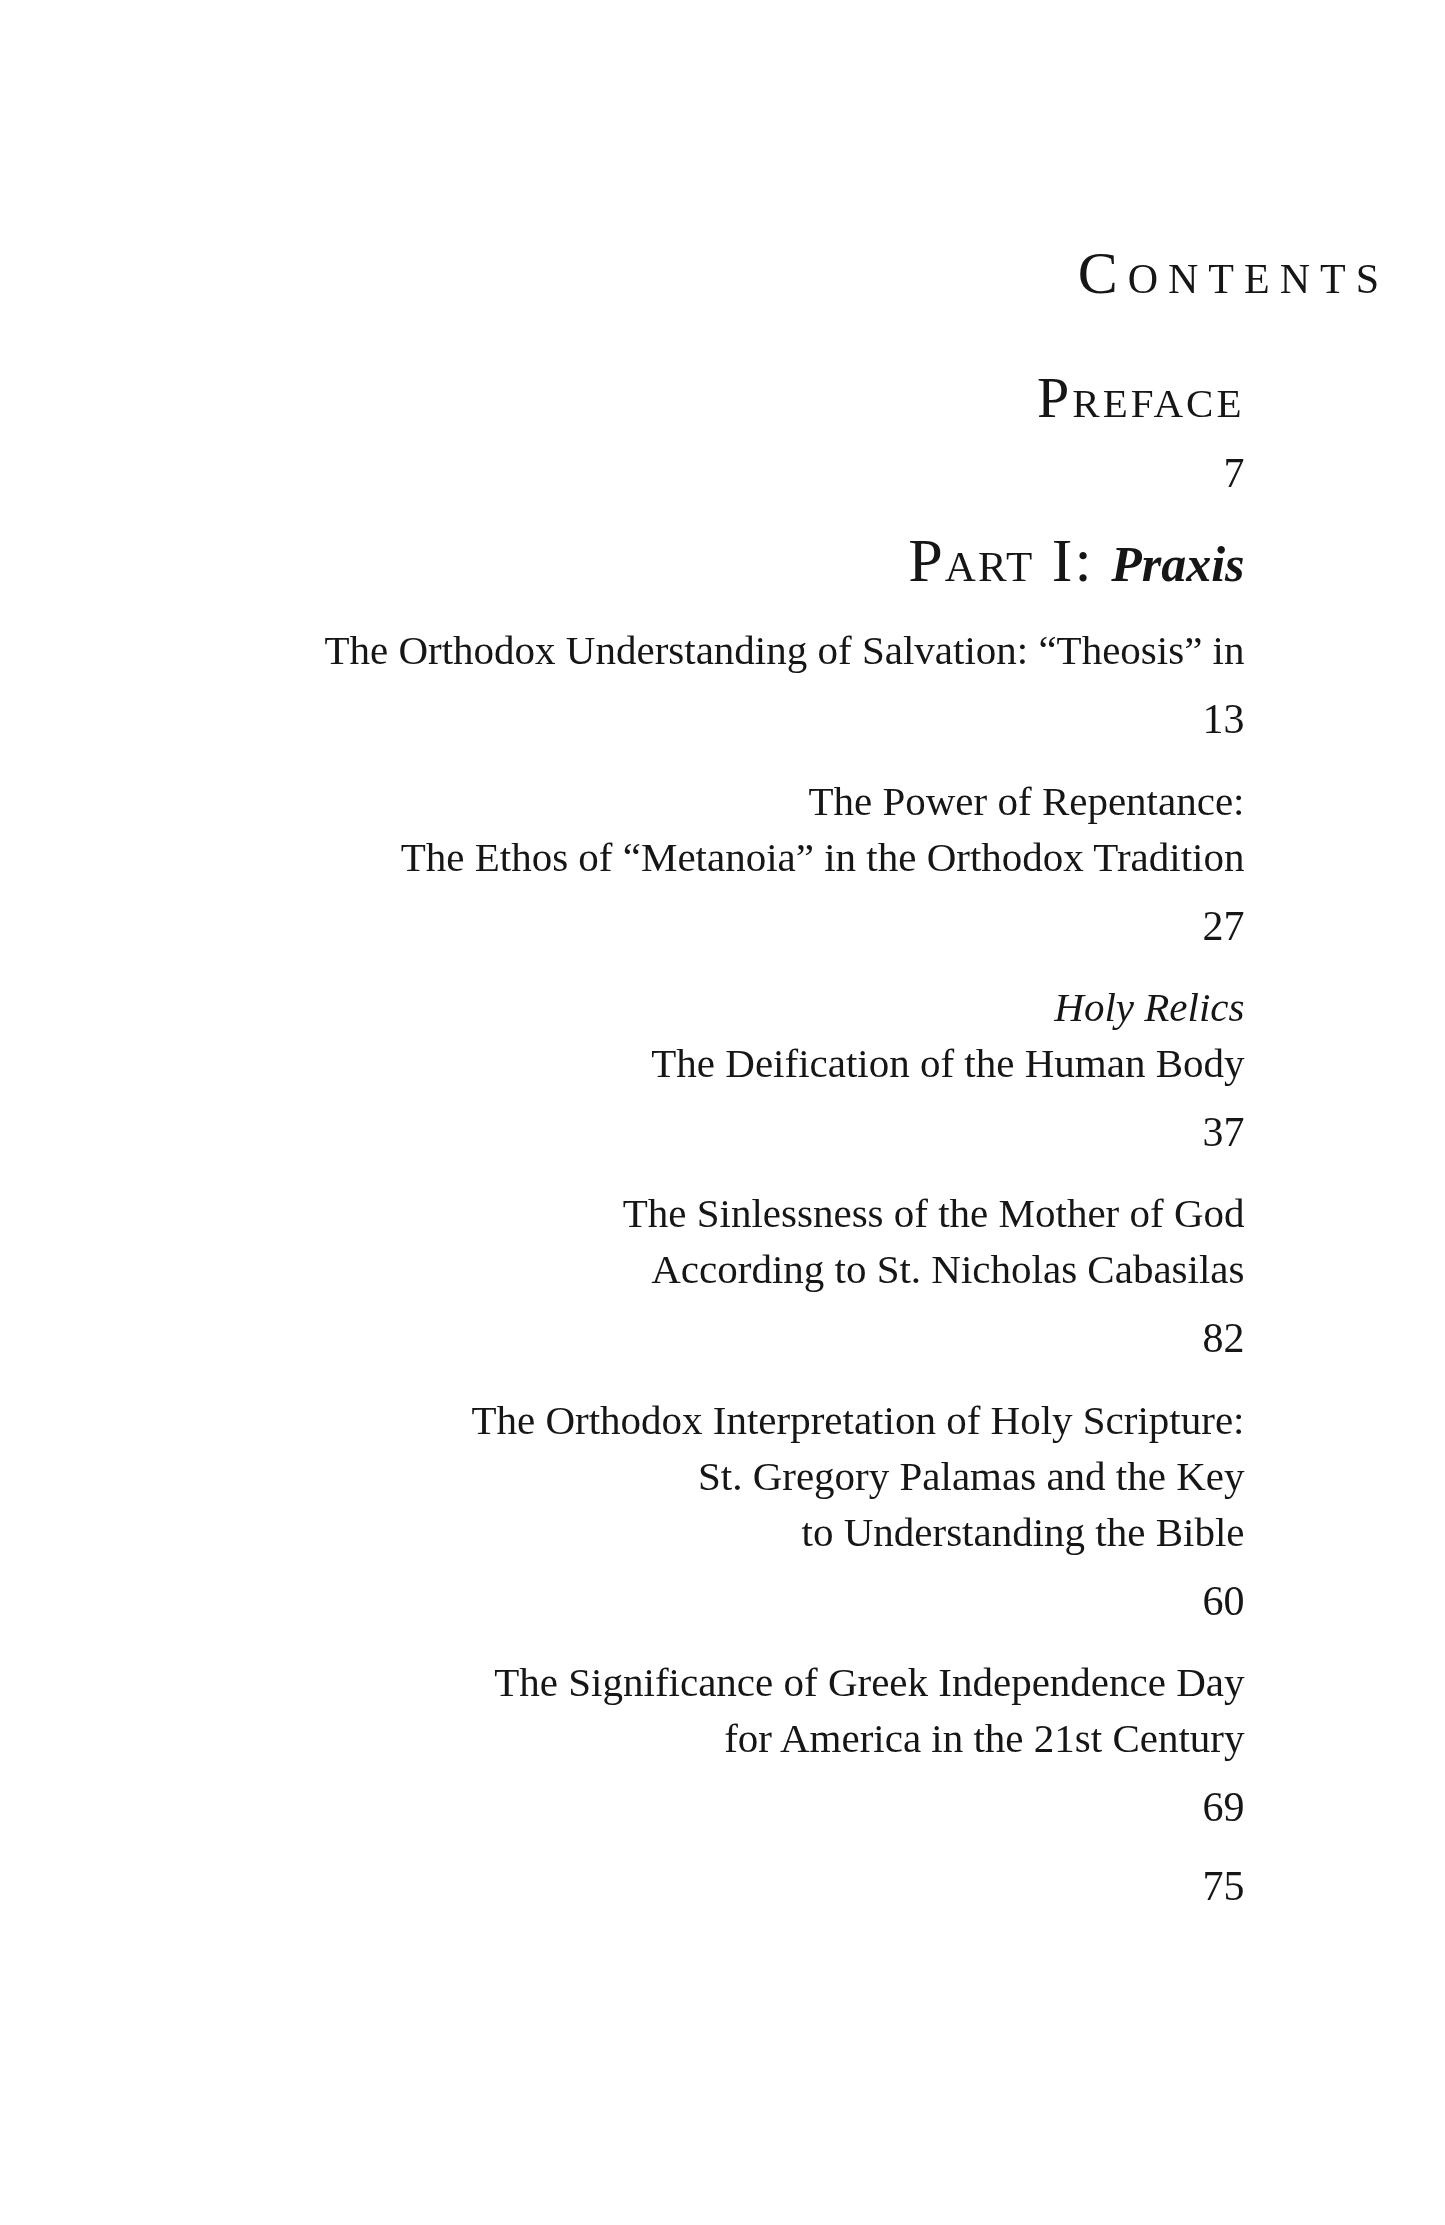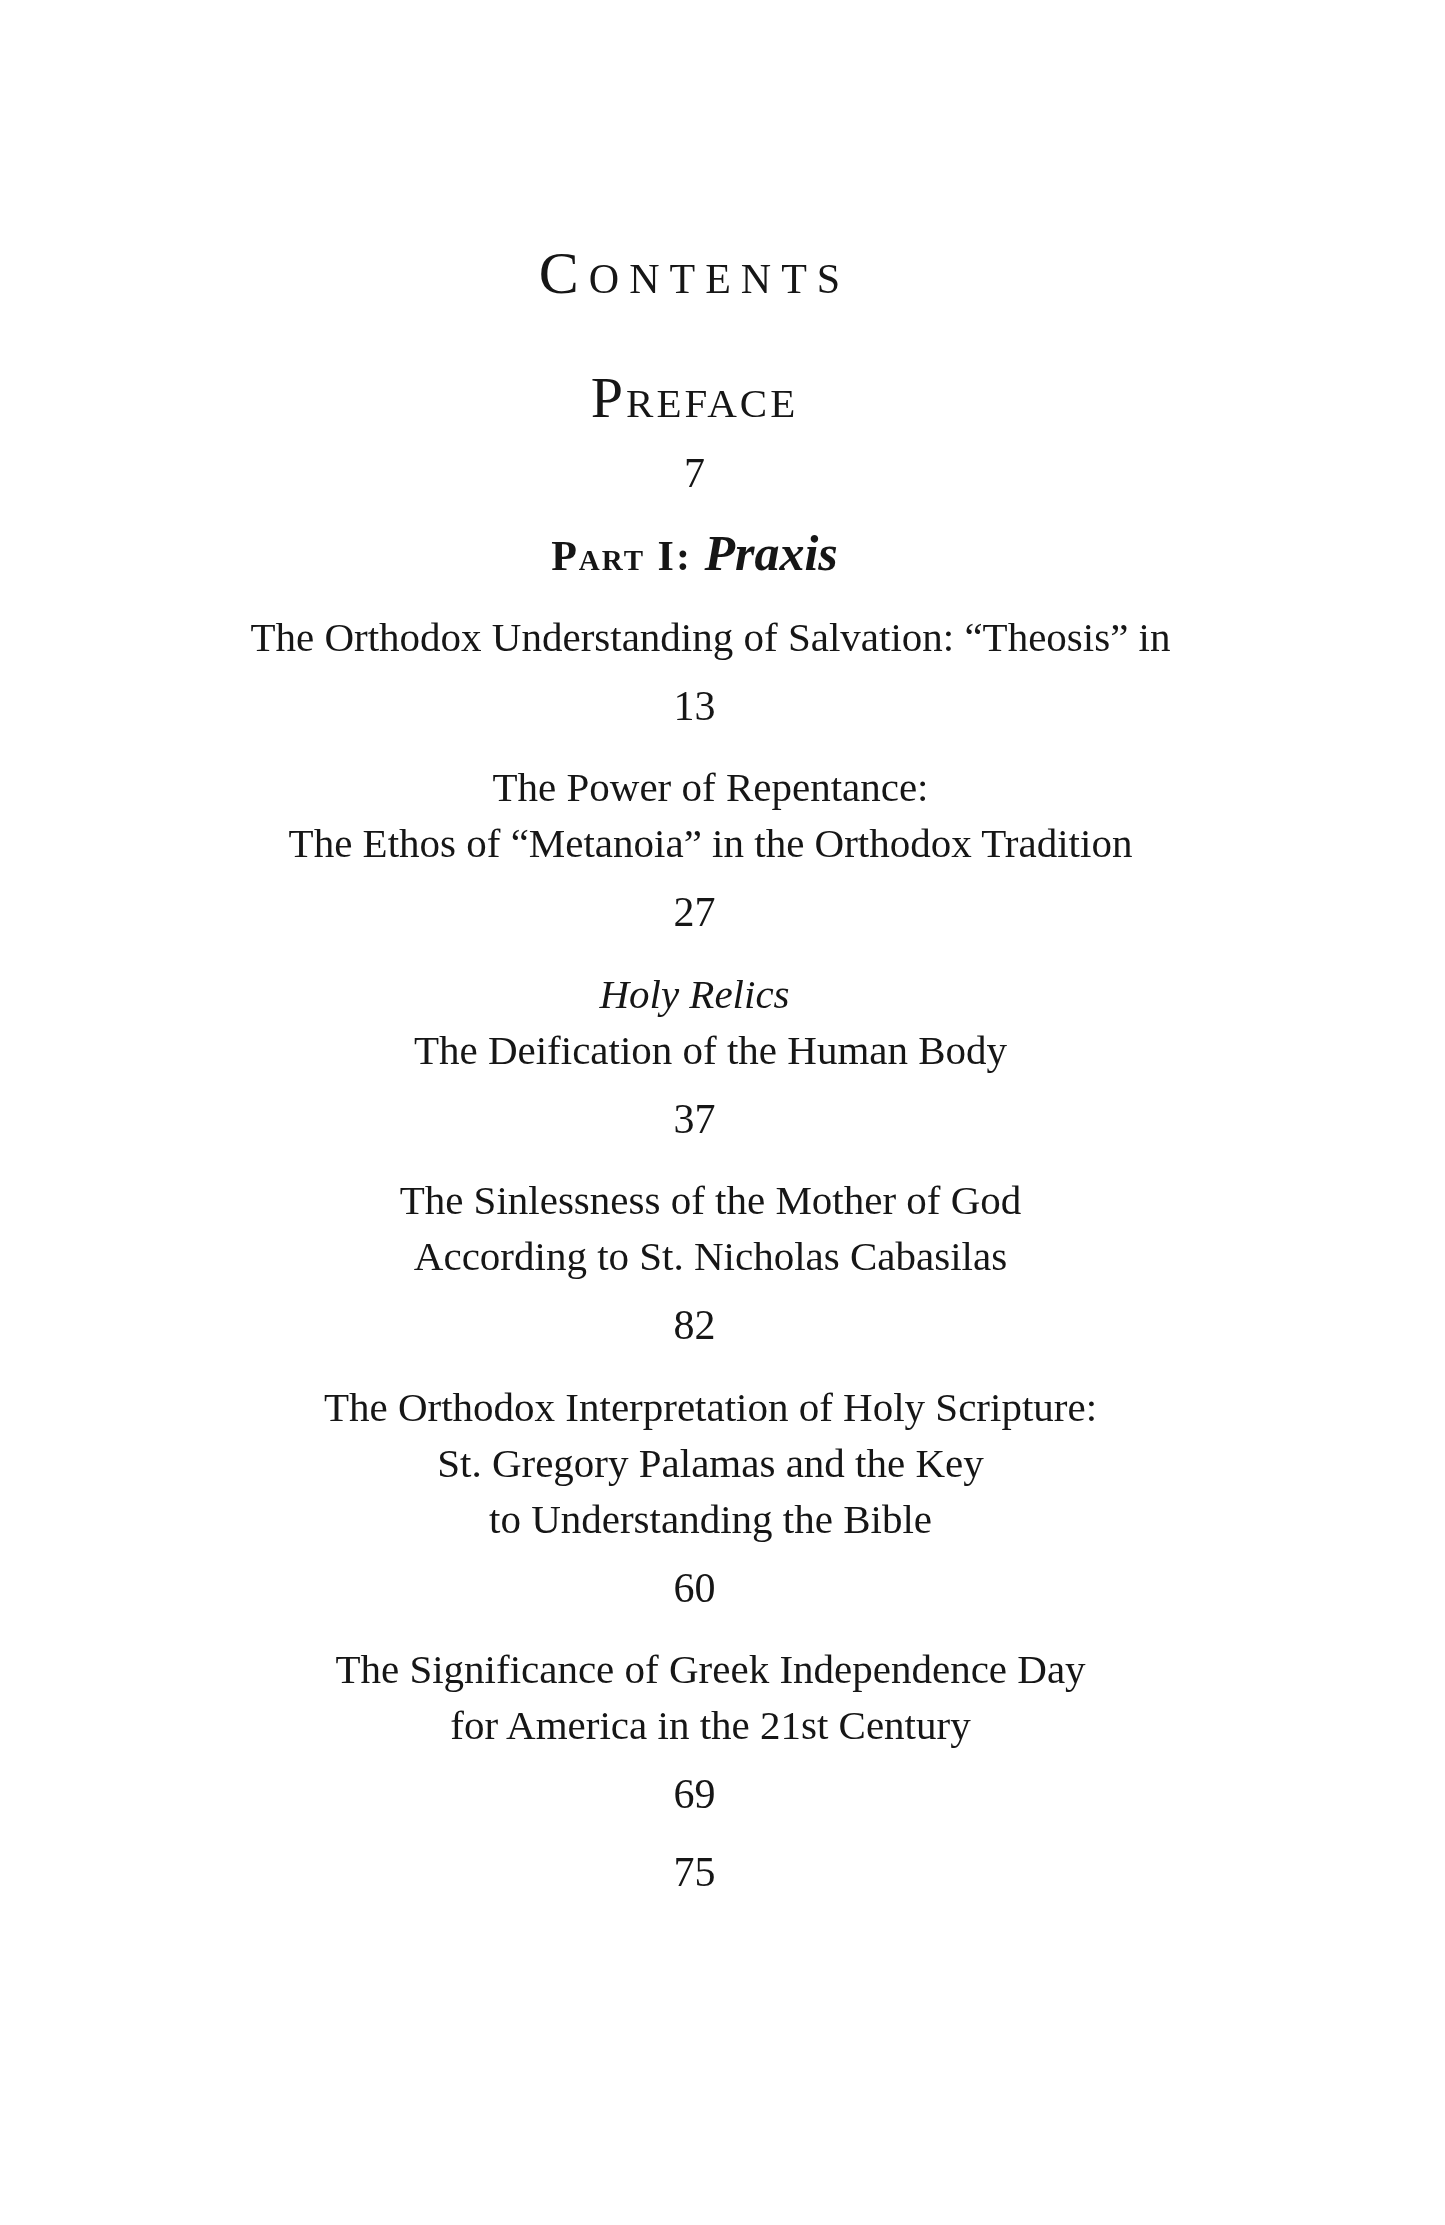--- a/index.html
+++ b/index.html
@@ -12,21 +12,21 @@
     height: 2225px;
     overflow: hidden;
     font-family: "Liberation Serif", "DejaVu Serif", serif;
     color: #161616;
   }
   .page {
     box-sizing: border-box;
     width: 1389px;
     height: 2225px;
     padding-top: 243px;
-    text-align: center;
+    text-align: right;
   }
   .title {
     font-size: 60px;
     font-weight: 400;
     font-variant: small-caps;
     letter-spacing: 10px;
     line-height: 1.0;
     margin: 0 0 62px 0;
   }
   .toc {
@@ -53,23 +53,23 @@
   }
   .seg.normal { font-style: normal; margin-left: 32px; }
   .seg.italic { font-style: italic; }
   .seg.smallcaps {
     font-variant: small-caps;
     letter-spacing: 3px;
     font-size: 58px;
   }
   .seg.smallcaps-bold {
     font-variant: small-caps;
-    font-weight: 700;
+    font-weight: 400;
     letter-spacing: 2px;
-    font-size: 42px;
+    font-size: 62px;
   }
   .seg.italic-bold {
     font-style: italic;
     font-weight: 700;
     font-size: 50px;
   }
 </style>
 </head>
 <body>
 

